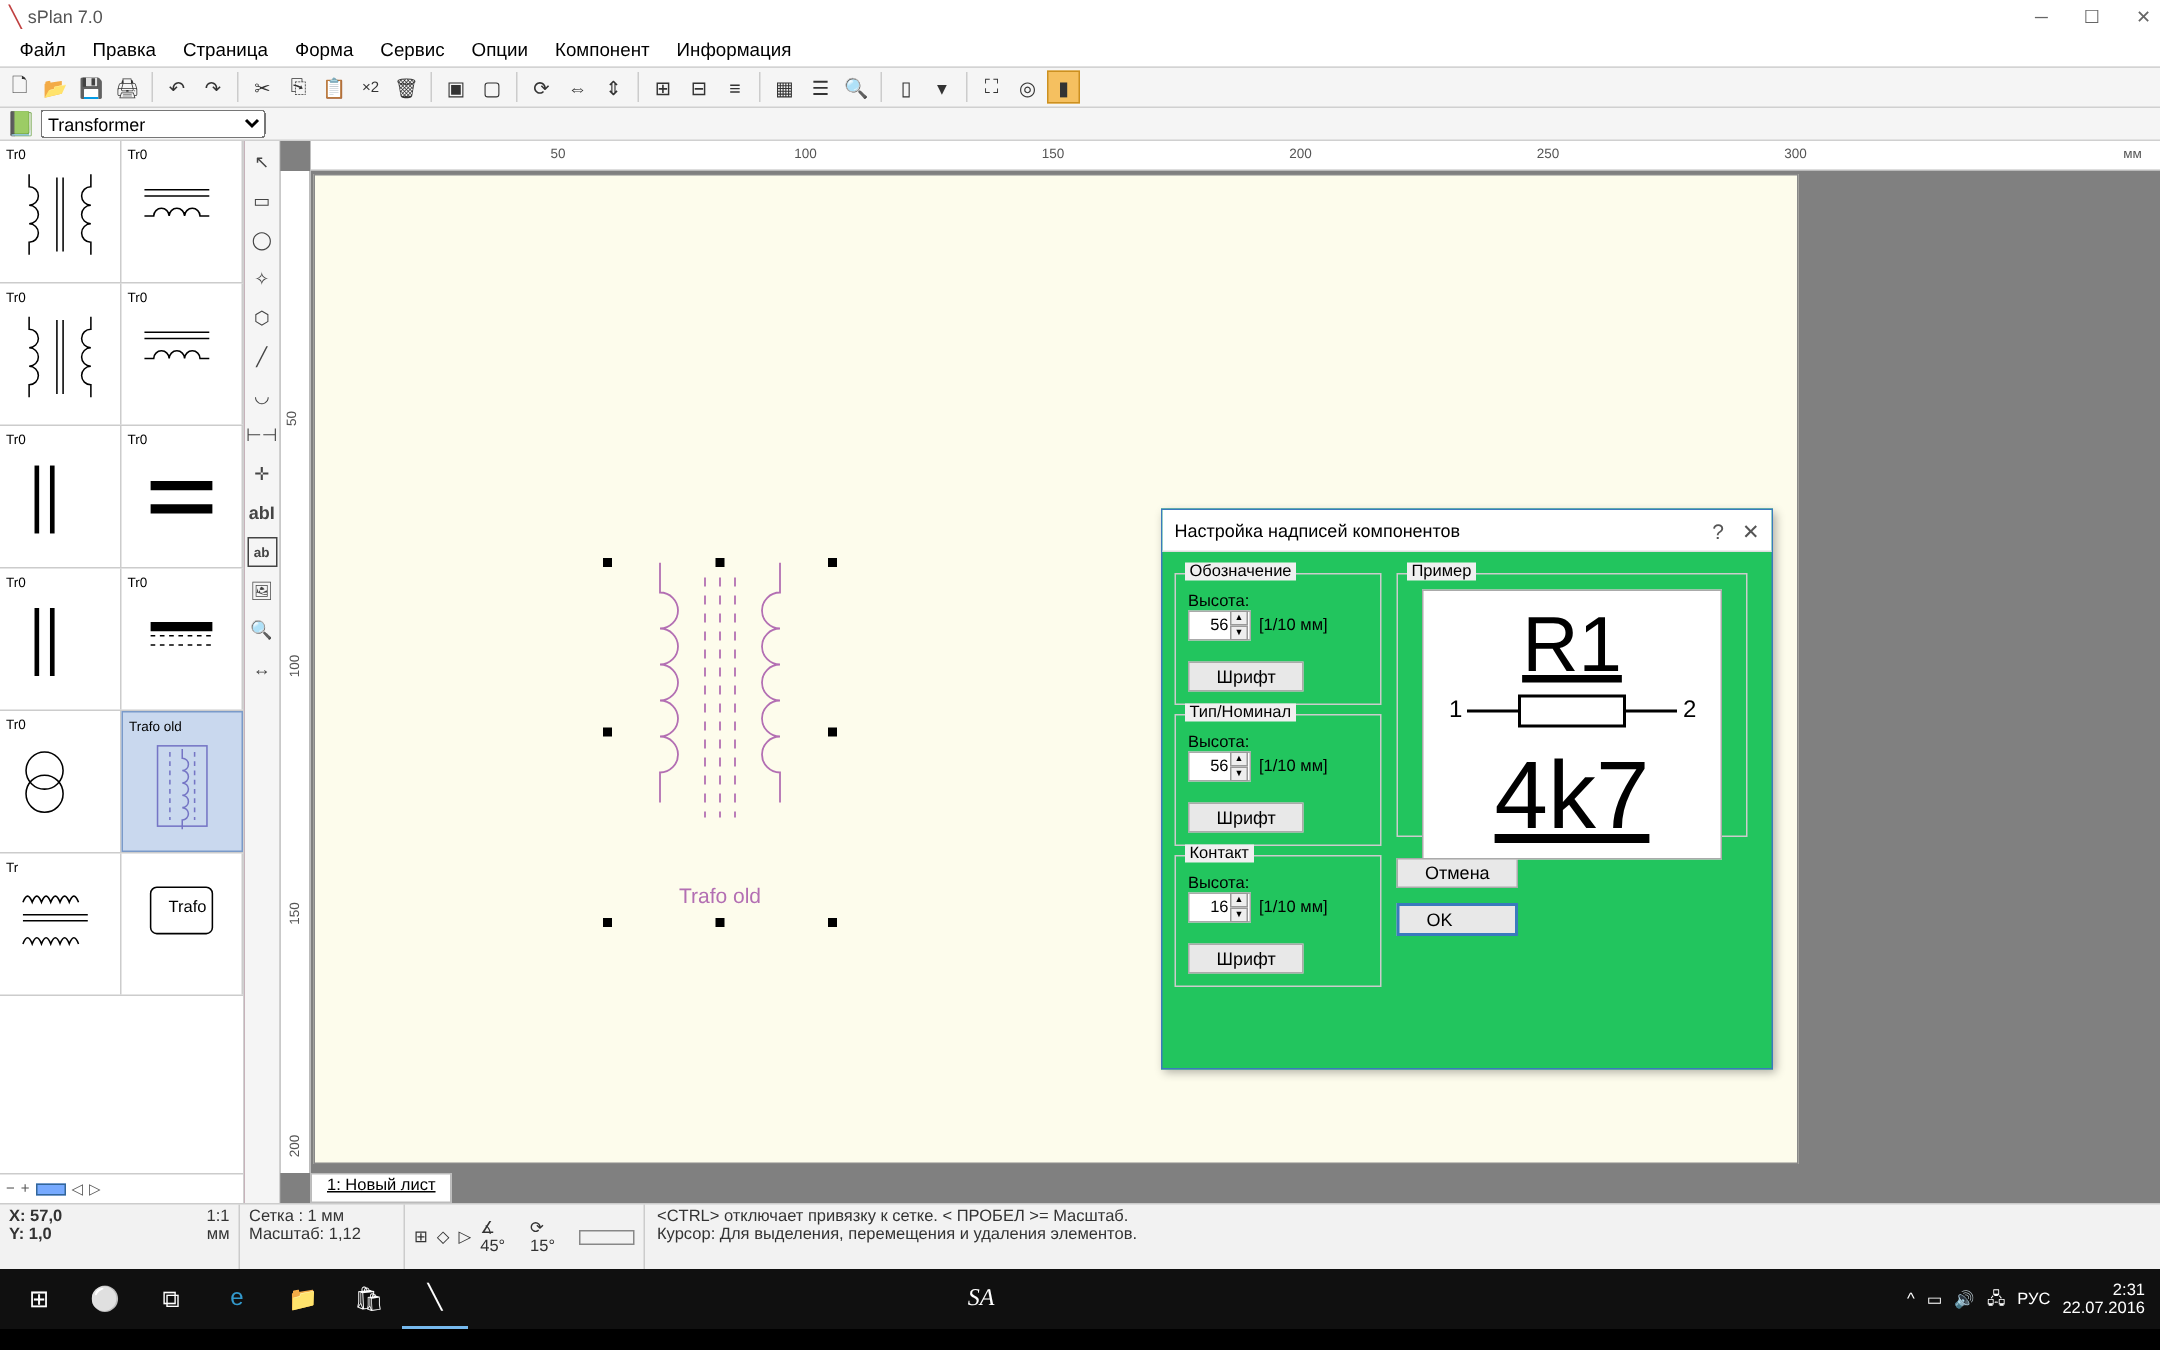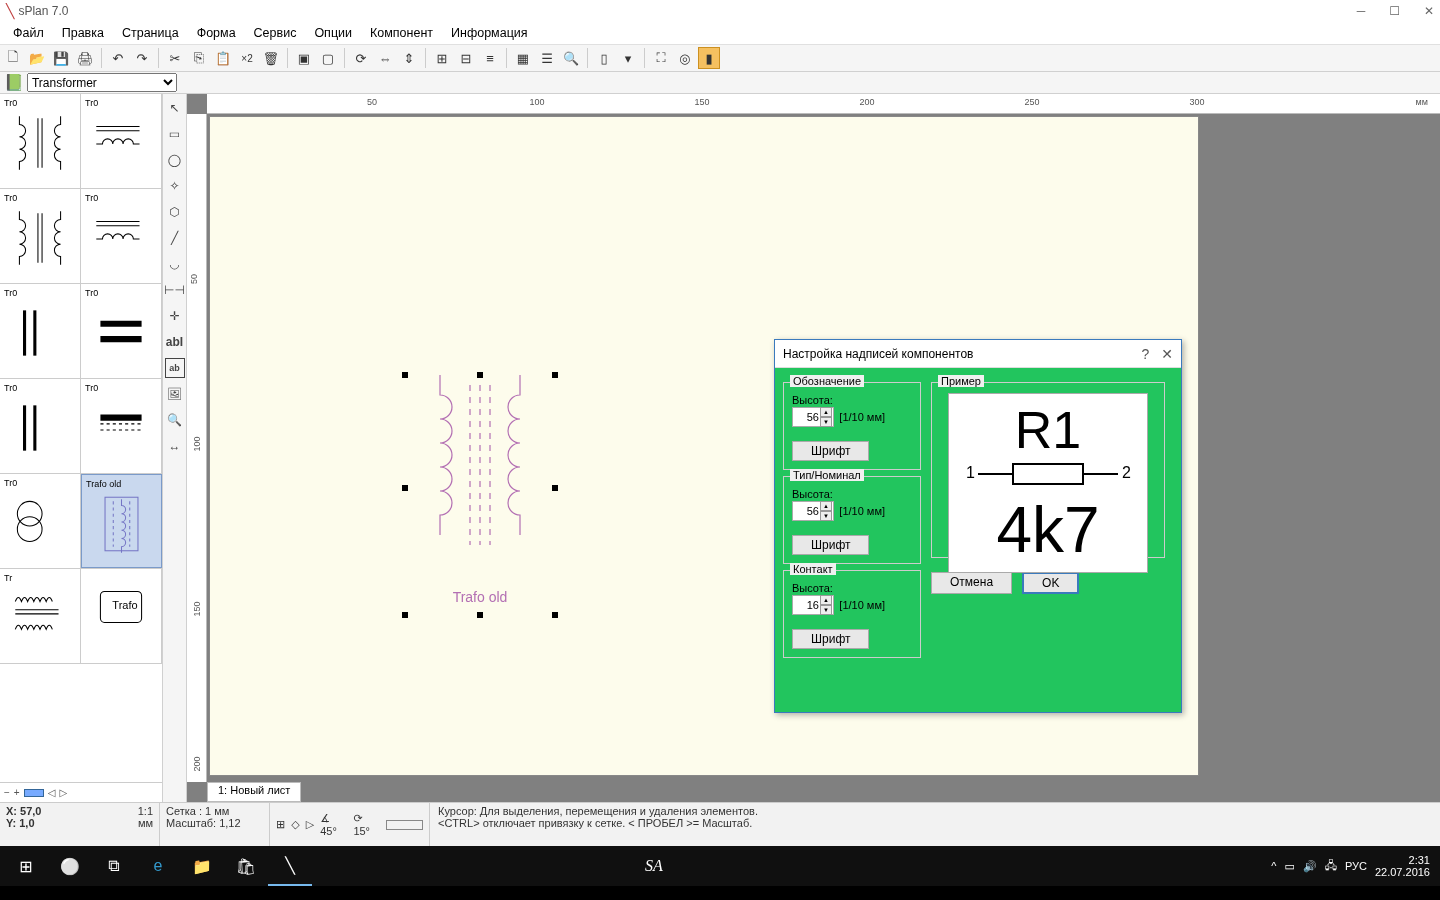--- a/index.html
+++ b/index.html
@@ -28,21 +28,21 @@
 .ruler-top { position:absolute; left:20px; right:0; top:0; height:20px; background:#fff; border-bottom:1px solid #bbb; font-size:9px; color:#555;}
 .ruler-left{ position:absolute; left:0; top:20px; bottom:20px; width:20px; background:#fff; border-right:1px solid #bbb; font-size:9px; color:#555;}
 .ruler-top span{ position:absolute; top:3px; transform:translateX(-50%);}
 .ruler-left span{ position:absolute; left:2px; transform:translateY(-50%) rotate(-90deg); transform-origin:center;}
 .rulermm{ position:absolute; right:6px; top:3px; font-size:9px; color:#555;}
 .page { position: absolute; left:22px; top:22px; width: 990px; height: 660px; background: #fdfcec; border: 1px solid #888; }
 .selobj { position:absolute; left:195px; top:258px; width:150px; height:240px;}
 .hdl { width:6px; height:6px; background:#000; position:absolute;}
 .trafolabel{ position:absolute; bottom:10px; width:100%; text-align:center; color:#b36fb3; font-size:14px;}
 .tabstrip { position:absolute; left:20px; bottom:0; height:20px; display:flex;}
-.tab { background:#fff; border:1px solid #bbb; border-top-left-radius:0; border-top-right-radius:0; padding:1px 10px; font-size:11px;}
+.tab { background:#fff; border:1px solid #bbb; border-top-left-radius:0; border-top-right-radius:0; padding:1px 10px; font-size:11px;text-decoration:underline;}
 .statusbar { height: 44px; background: #f2f2f2; border-top: 1px solid #ccc; display: flex; font-size: 11px; color:#333;}
 .status1 { width:160px; border-right:1px solid #ccc; padding: 2px 6px; display:flex;}
 .status2 { width:110px; border-right:1px solid #ccc; padding: 2px 6px;}
 .status3 { flex:0 0 160px; display:flex; align-items:center; gap:6px; padding:0 6px; border-right:1px solid #ccc;}
 .status4 { flex:1; padding: 2px 8px; }
 .taskbar { height: 40px; background: #101010; display: flex; align-items: center; color: #fff; padding: 0 4px;}
 .taskbar .tbicon { width: 44px; height: 40px; display:flex; align-items:center; justify-content:center; font-size:16px;}
 .taskbar .right { margin-left:auto; display:flex; align-items:center; gap:8px; font-size:11px; padding-right:6px;}
 .dialog { position:absolute; left:774px; top:245px; width:408px; height:374px; background:#22c55e; border:1px solid #3a7abd; box-shadow:2px 2px 6px rgba(0,0,0,.3); z-index:100; font-size:12px;}
 .dlgtitle { height:28px; background:#fff; display:flex; align-items:center; padding:0 8px; border-bottom:1px solid #ddd;}
@@ -346,36 +346,36 @@
             <span class="spinbtns">
                 <span>▲</span>
                 <span>▼</span>
               </span>
           </span>
           <span style="font-size:11px;margin-left:4px;">[1/10 мм]</span><br><br>
           <span class="btn">Шрифт</span>
         </div>
       </div>
       <div class="rightcol">
-        <div class="gbox" style="height:176px;">
+        <div class="gbox" style="height:176px;text-decoration:underline;">
           <div class="gtitle">Пример</div>
           <div class="preview" style="margin:0 auto;">
             <div class="r1">R1</div>
             <svg width="180" height="34">
               <text x="8" y="18" font-size="16">1</text>
               <line x1="20" y1="14" x2="55" y2="14" stroke="#000" stroke-width="2"></line>
               <rect x="55" y="4" width="70" height="20" fill="none" stroke="#000" stroke-width="2"></rect>
               <line x1="125" y1="14" x2="160" y2="14" stroke="#000" stroke-width="2"></line>
               <text x="164" y="18" font-size="16">2</text>
             </svg>
             <div class="r2">4k7</div>
           </div>
         </div>
         <div style="display:flex; gap:10px; align-items:flex-start;">
-          <div style="display:flex; flex-direction:row; gap:10px; padding-top:14px;">
+          <div style="display:flex; flex-direction:column; gap:10px; padding-top:14px;">
             <span class="btn">Отмена</span>
             <span class="btn ok">OK</span>
           </div>
         </div>
       </div>
     </div>
   </div>
 
 </div>
 
@@ -396,22 +396,22 @@
   </div>
   <div class="status3">
     <span>⊞</span>
     <span>◇</span>
     <span>▷</span>
     <span>∡ <span>45°</span></span>
     <span>⟳ <span>15°</span></span>
     <span style="width:40px;height:10px;border:1px solid #888;"></span>
   </div>
   <div class="status4">
+    <div>&lt;CTRL&gt; отключает привязку к сетке. &lt; ПРОБЕЛ &gt;= Масштаб.</div>
     <div>Курсор: Для выделения, перемещения и удаления элементов.</div>
-    <div>&lt;CTRL&gt; отключает привязку к сетке. &lt; ПРОБЕЛ &gt;= Масштаб.</div>
   </div>
 </div>
 
 <div class="taskbar">
   <div class="tbicon">⊞</div>
   <div class="tbicon">⚪</div>
   <div class="tbicon">⧉</div>
   <div class="tbicon" style="color:#39c;">e</div>
   <div class="tbicon">📁</div>
   <div class="tbicon">🛍</div>

